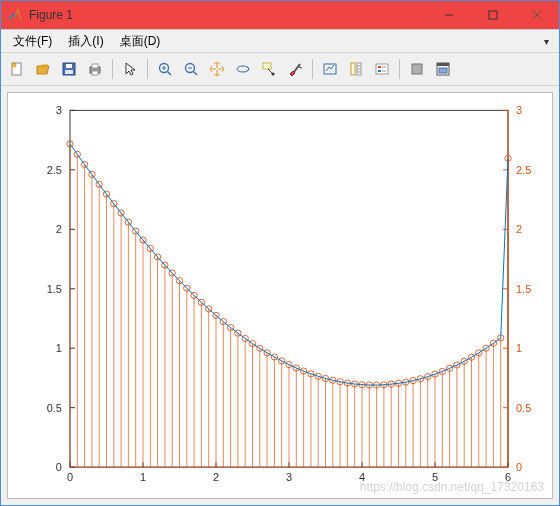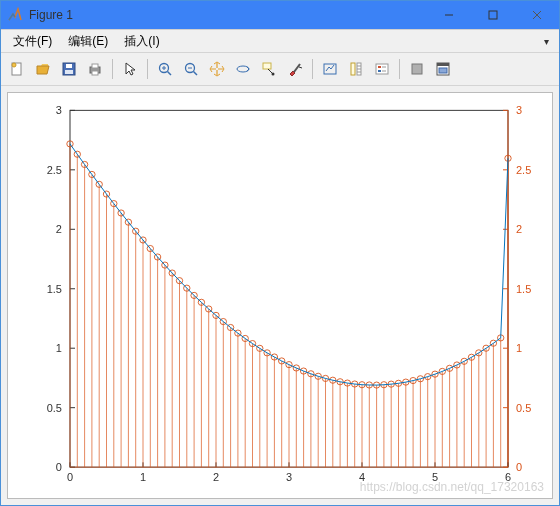--- a/index.html
+++ b/index.html
@@ -1,17 +1,17 @@
 <!DOCTYPE html>
 <html><head>
 <meta charset="utf-8">
 <style>
   html,body{margin:0;padding:0;font-family:"Microsoft YaHei","Segoe UI",Arial,sans-serif;font-size:12px;background:#fff;color:#000;}
   .window{width:560px;height:506px;border:1px solid #4a90d9;box-sizing:border-box;display:flex;flex-direction:column;background:#f0f0f0;}
-  .titlebar{height:28px;display:flex;align-items:center;background:#3b82f6;border-bottom:1px solid #d0d0d0;}
+  .titlebar{height:28px;display:flex;align-items:center;background:#ef4444;border-bottom:1px solid #d0d0d0;}
   .titlebar .appicon{width:16px;height:16px;margin:0 6px;}
   .titlebar .title{flex:1;font-size:12px;color:#333;}
   .winbtns{display:flex;height:100%;}
   .winbtn{width:44px;display:flex;align-items:center;justify-content:center;color:#555;}
   .menubar{height:22px;display:flex;align-items:center;padding:0 4px;background:#f0f0f0;}
   .menuitem{padding:2px 8px;font-size:12px;}
   .menubar .spacer{flex:1;}
   .dropdown-arrow{padding:0 6px;font-size:10px;color:#333;}
   .toolbar{height:28px;display:flex;align-items:center;padding:2px 4px;gap:2px;border-top:1px solid #d4d4d4;border-bottom:1px solid #d4d4d4;background:#f0f0f0;}
   .tbtn{width:22px;height:22px;display:flex;align-items:center;justify-content:center;border:1px solid transparent;border-radius:2px;}
@@ -51,22 +51,22 @@
           <svg width="10" height="10">
             <line x1="1" y1="1" x2="9" y2="9" stroke="currentColor" stroke-width="1"></line>
             <line x1="9" y1="1" x2="1" y2="9" stroke="currentColor" stroke-width="1"></line>
           </svg>
         </div>
     </div>
   </div>
 
   <div class="menubar">
     <div class="menuitem">文件(F)</div>
-    <div class="menuitem">编辑(E)</div>
     <div class="menuitem">插入(I)</div>
+    <div class="menuitem">桌面(D)</div>
     <div class="spacer"></div>
     <div class="dropdown-arrow">▾</div>
   </div>
 
   <div class="toolbar">
     <div class="tbtn">
         <svg width="16" height="16">
           <rect x="3" y="2" width="9" height="12" fill="#fff" stroke="#888"></rect>
           <circle cx="5" cy="4" r="2" fill="#f6c34a" stroke="#c79a2a"></circle>
         </svg>

